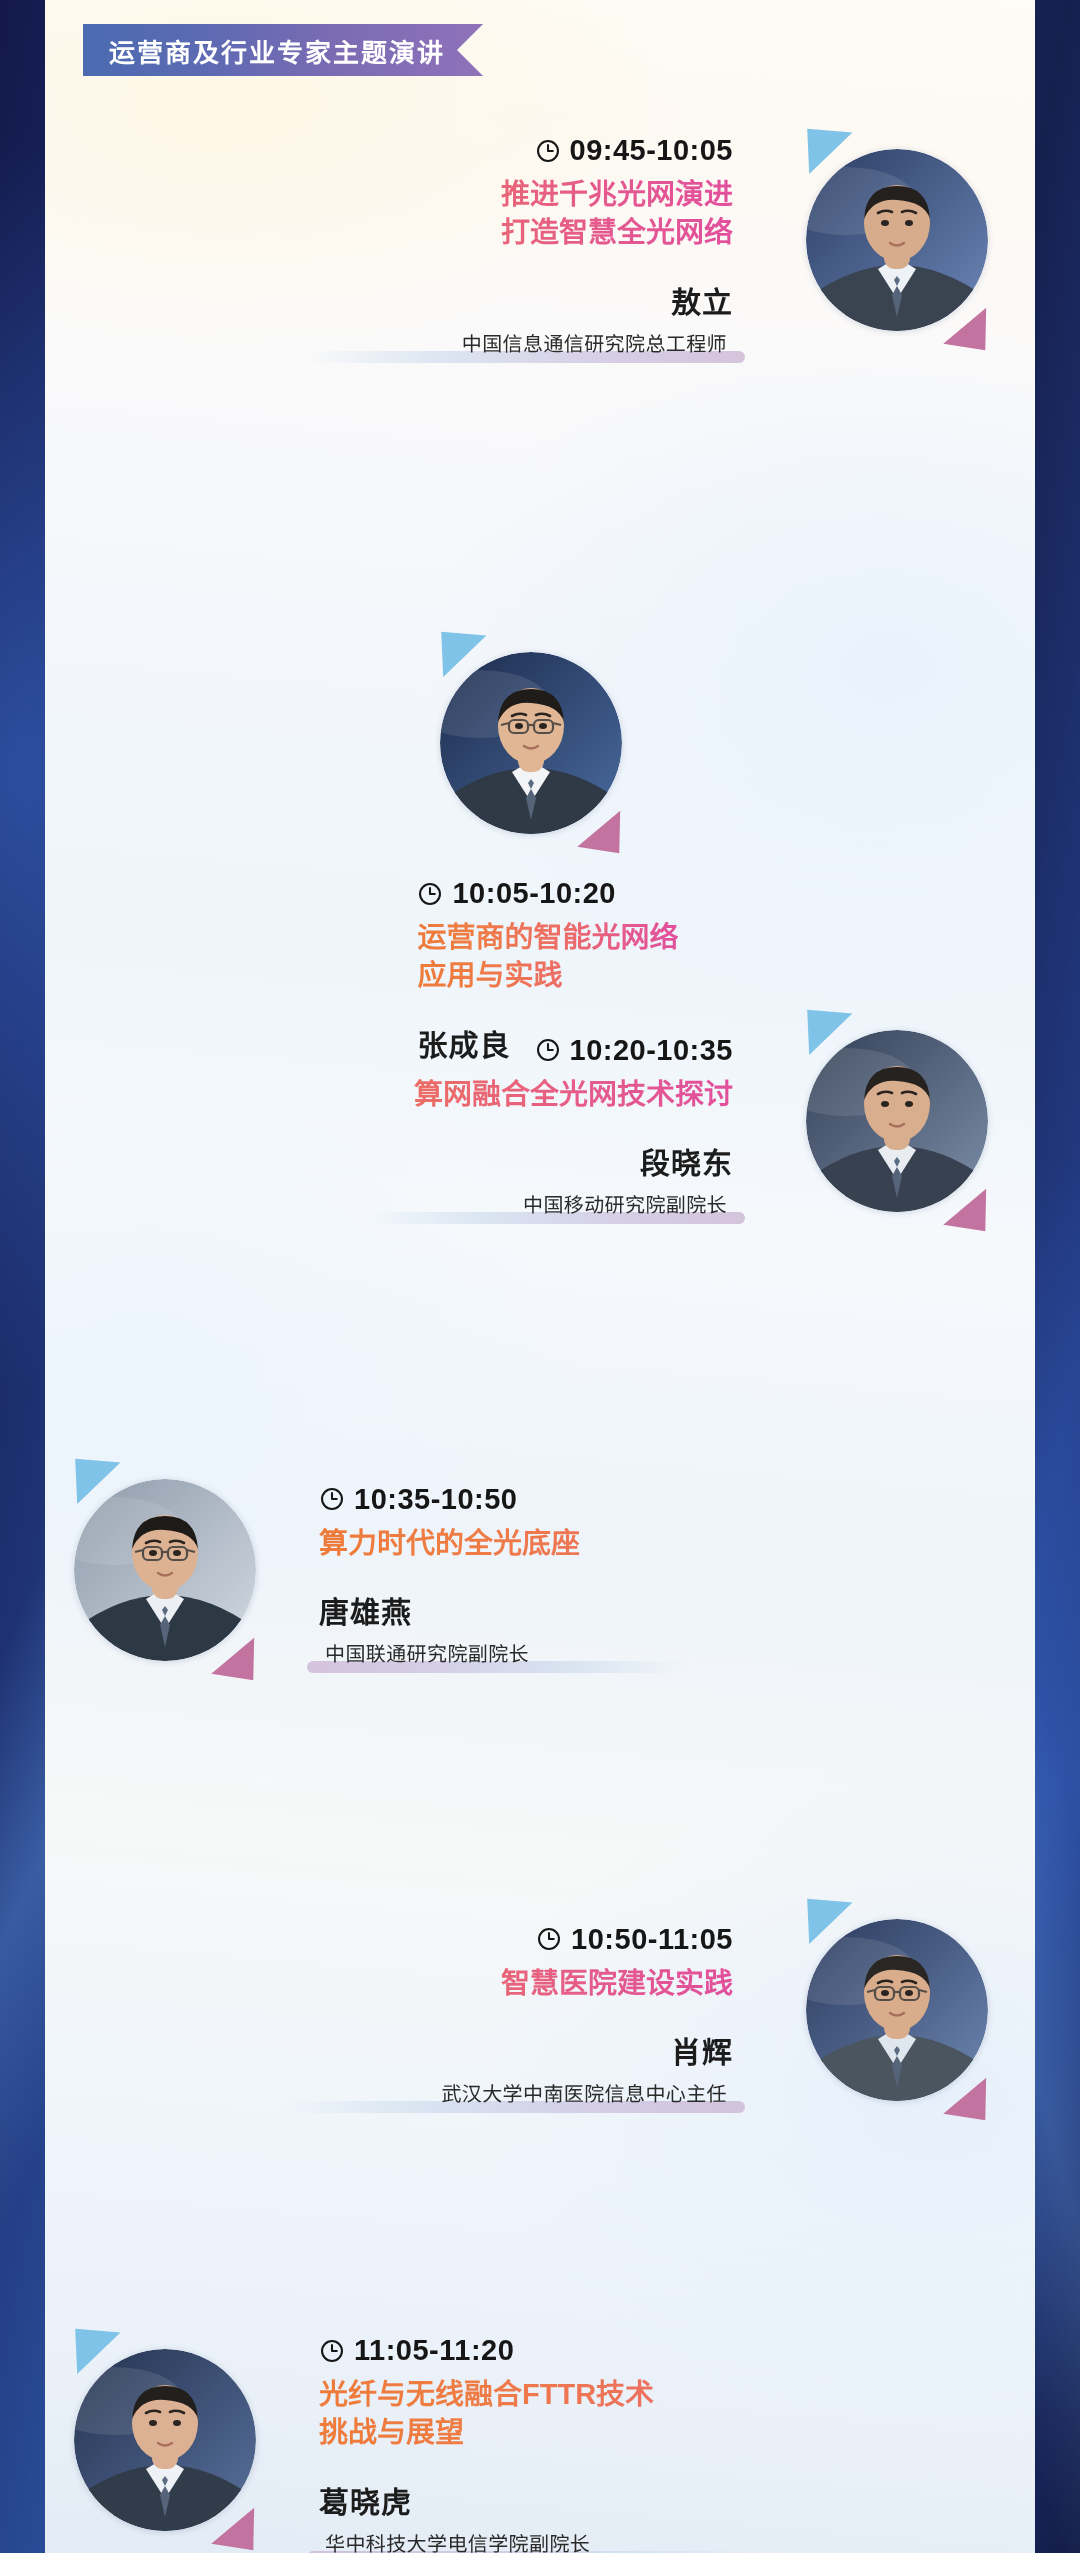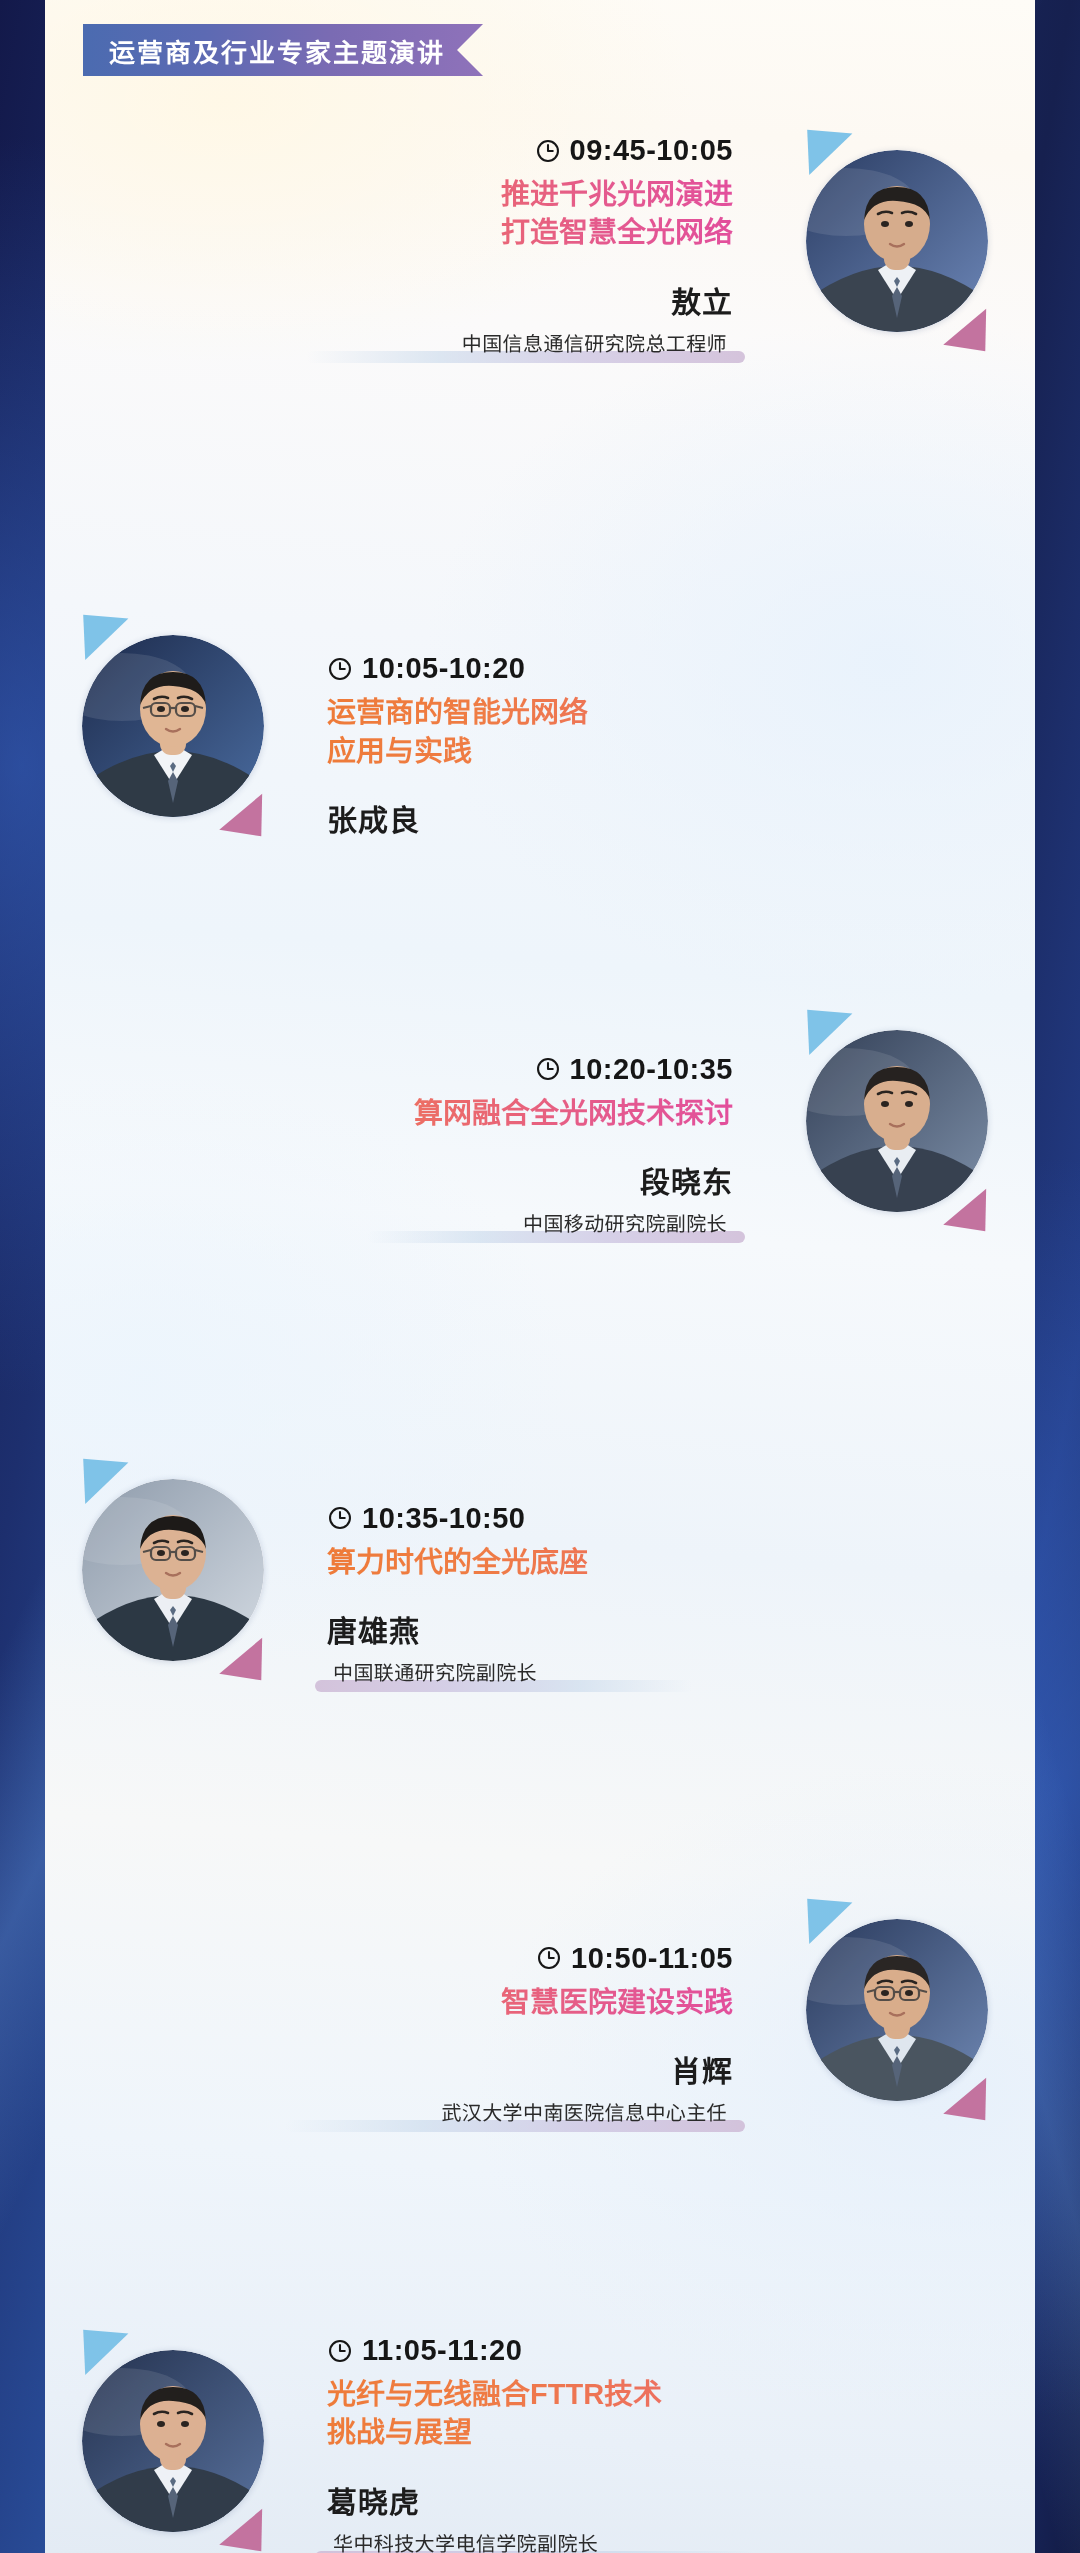--- a/index.html
+++ b/index.html
@@ -87,22 +87,21 @@
   .sessions {
     position: absolute;
     inset: 0;
     z-index: 3;
   }
   .session {
     position: absolute;
     left: 0;
     width: 972px;
     display: flex;
-    align-items: flex-end;
-    padding-left: 8px;
+    align-items: center;
   }
   .session.left  { flex-direction: row; }
   .session.right { flex-direction: row-reverse; }
 
   
   .avatar-slot {
     position: relative;
     width: 240px;
     height: 240px;
     flex: 0 0 240px;
@@ -283,21 +282,21 @@
         </svg>
         <span class="time-text">09:45-10:05</span>
       </div>
       <div class="talk-title">推进千兆光网演进
 打造智慧全光网络</div>
       <div class="speaker-name">敖立</div>
       <div><span class="speaker-org">中国信息通信研究院总工程师</span></div>
     </div>
   </div>
 
-  <div class="session left" style="top: 606px;">
+  <div class="session left" style="top: 623px; flex-direction: column;">
     <div class="avatar-slot">
       <div class="tail tl"></div>
       <div class="tail br"></div>
       <div class="ring"></div>
       <div class="photo">
   <svg viewBox="0 0 182 182" width="182" height="182" xmlns="http://www.w3.org/2000/svg">
     <defs>
       <linearGradient id="bg1" x1="0" y1="0" x2="1" y2="1">
         <stop offset="0%" stop-color="#1d2b4c"></stop>
                     <stop offset="100%" stop-color="#4a6ca0"></stop>

